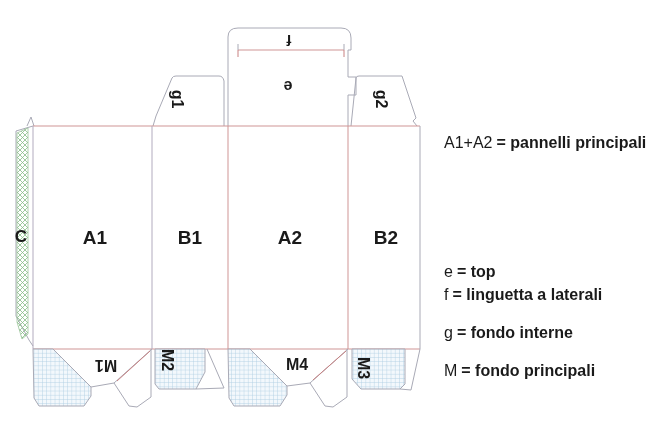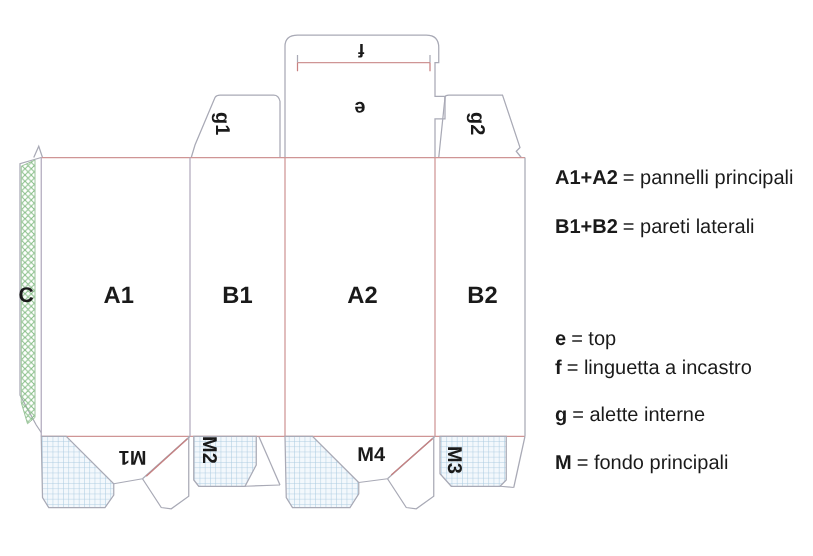--- a/index.html
+++ b/index.html
@@ -12,22 +12,22 @@
     fill:#1a1a1a;font-weight:600;
   }
   .cut{fill:none;stroke:#a9aab6;stroke-width:1;}
   .fold{fill:none;stroke:#cf9595;stroke-width:1;}
   .foldg{fill:none;stroke:#b2abbe;stroke-width:1;}
   .foldr{fill:none;stroke:#c88181;stroke-width:1;}
   .hatchB{fill:url(#pBlue);stroke:#a9aab6;stroke-width:1;}
   .hatchG{fill:url(#pGreen);stroke:#9cc49c;stroke-width:0.8;}
   #legend{position:absolute;left:444px;top:0;width:206px;height:445px;}
   .lrow{position:absolute;left:0;white-space:nowrap;font-size:16px;color:#1a1a1a;}
-  .lrow b{font-weight:bold;text-align:right;}
-  .lrow span{font-weight:normal;margin-left:4px;}
+  .lrow b{font-weight:normal;text-align:right;}
+  .lrow span{font-weight:bold;margin-left:4px;}
 </style>
 </head>
 <body>
 
 <div id="stage">
 
   <svg width="650" height="445" viewBox="0 0 650 445">
     <defs>
       <pattern id="pGreen" width="5" height="5" patternUnits="userSpaceOnUse">
         <path d="M0,5 L5,0 M0,0 L5,5" stroke="#86bd86" stroke-width="0.8" fill="none"></path>
@@ -95,30 +95,27 @@
     <text x="167" y="360" font-size="16" text-anchor="middle" dominant-baseline="central" transform="rotate(90 167 360)">M2</text>
     <text x="297" y="364" font-size="16" text-anchor="middle" dominant-baseline="central">M4</text>
     <text x="363" y="368" font-size="16" text-anchor="middle" dominant-baseline="central" transform="rotate(90 363 368)">M3</text>
   </svg>
 
   
   <div id="legend">
     <div class="lrow" style="top:134px">
       <b>A1+A2</b><span>= pannelli principali</span>
     </div>
-    <div class="lrow" style="top:173px">
-      <b>B1+B2</b><span>= pareti laterali</span>
-    </div>
     <div class="lrow" style="top:263px">
       <b>e</b><span>= top</span>
     </div>
     <div class="lrow" style="top:286px">
-      <b>f</b><span>= linguetta a incastro</span>
+      <b>f</b><span>= linguetta a laterali</span>
     </div>
     <div class="lrow" style="top:324px">
-      <b>g</b><span>= alette interne</span>
+      <b>g</b><span>= fondo interne</span>
     </div>
     <div class="lrow" style="top:362px">
       <b>M</b><span>= fondo principali</span>
     </div>
   </div>
 
 </div>
 
 </body></html>

